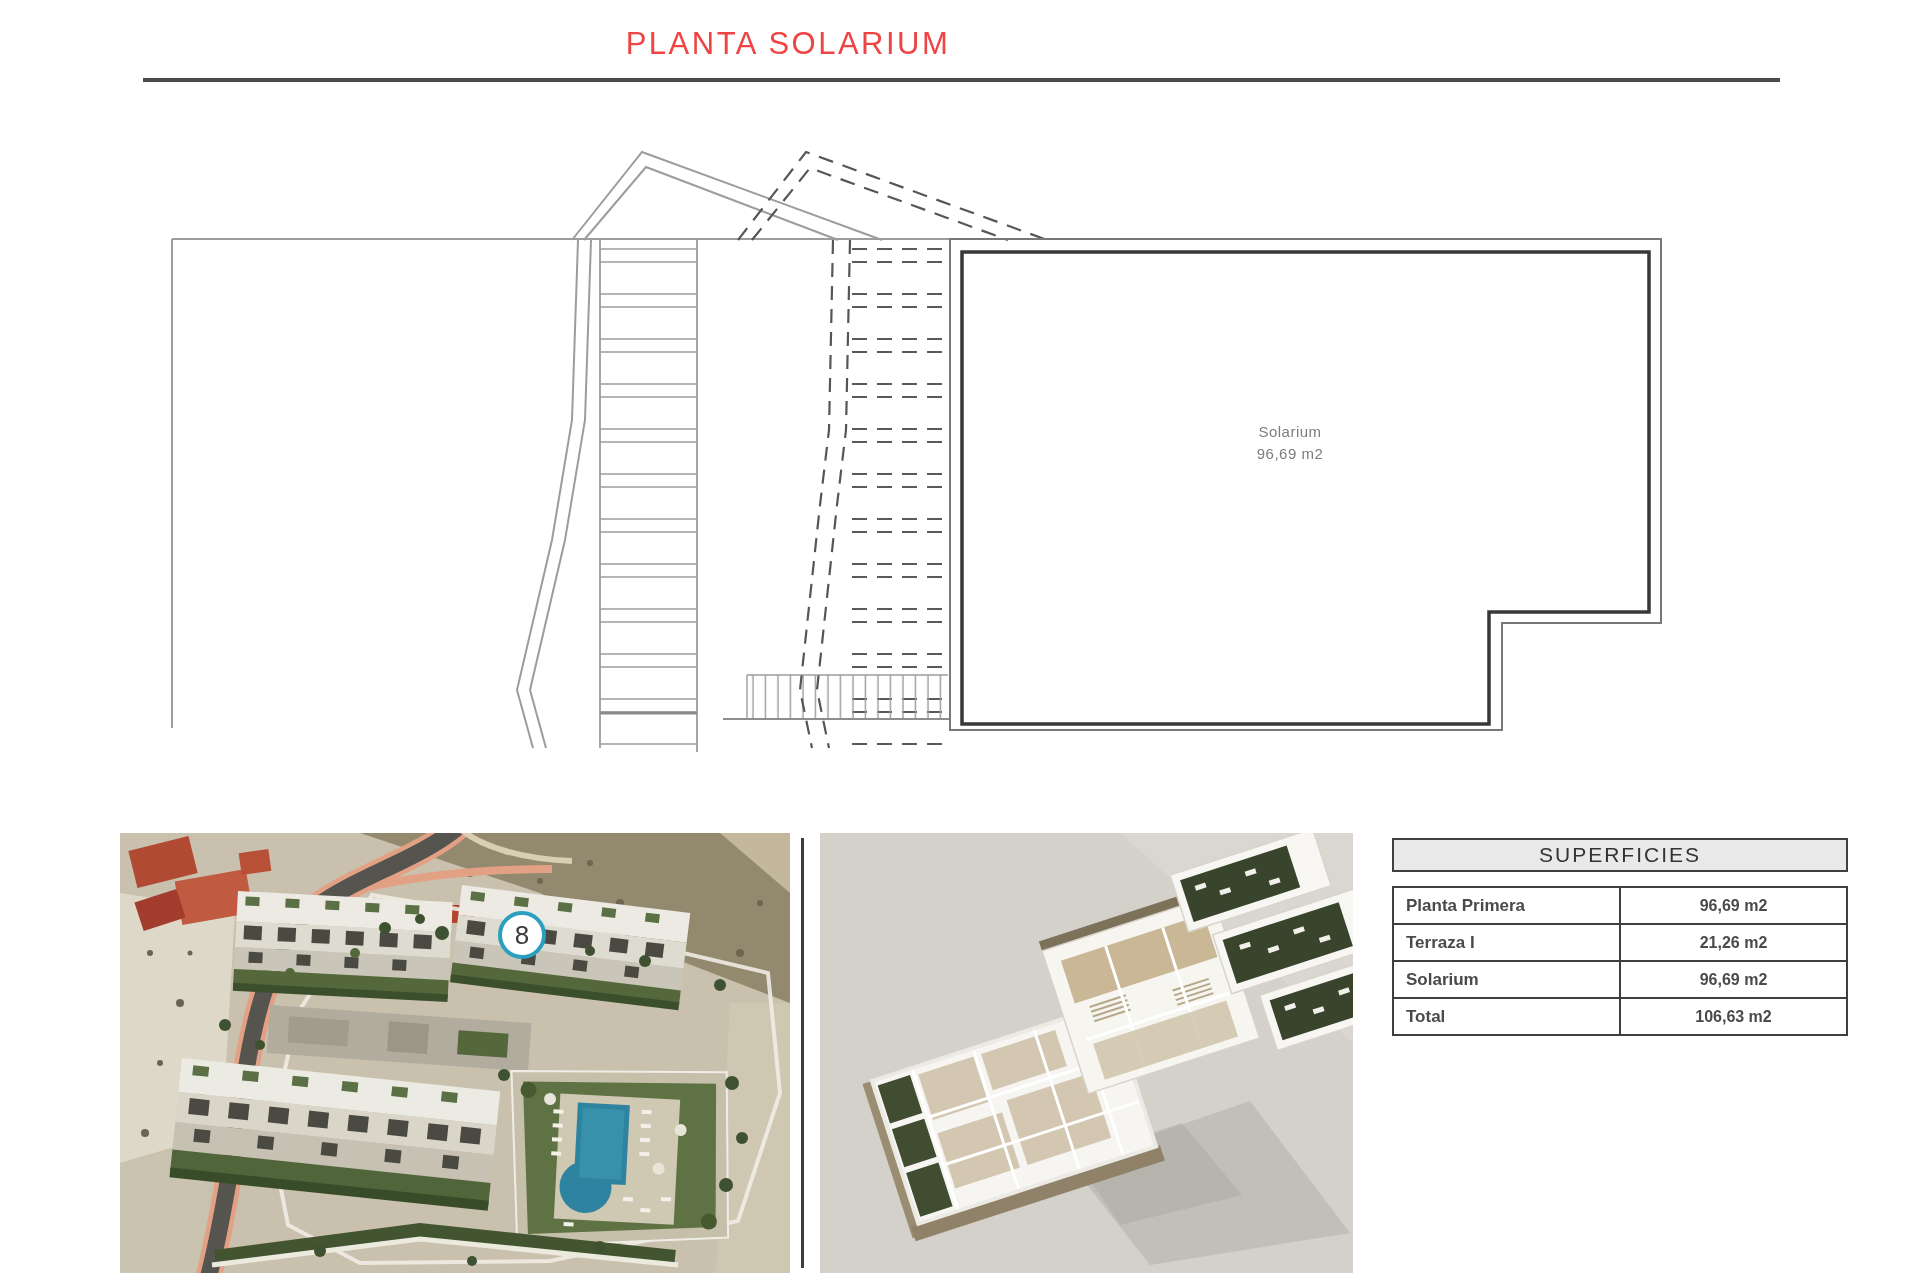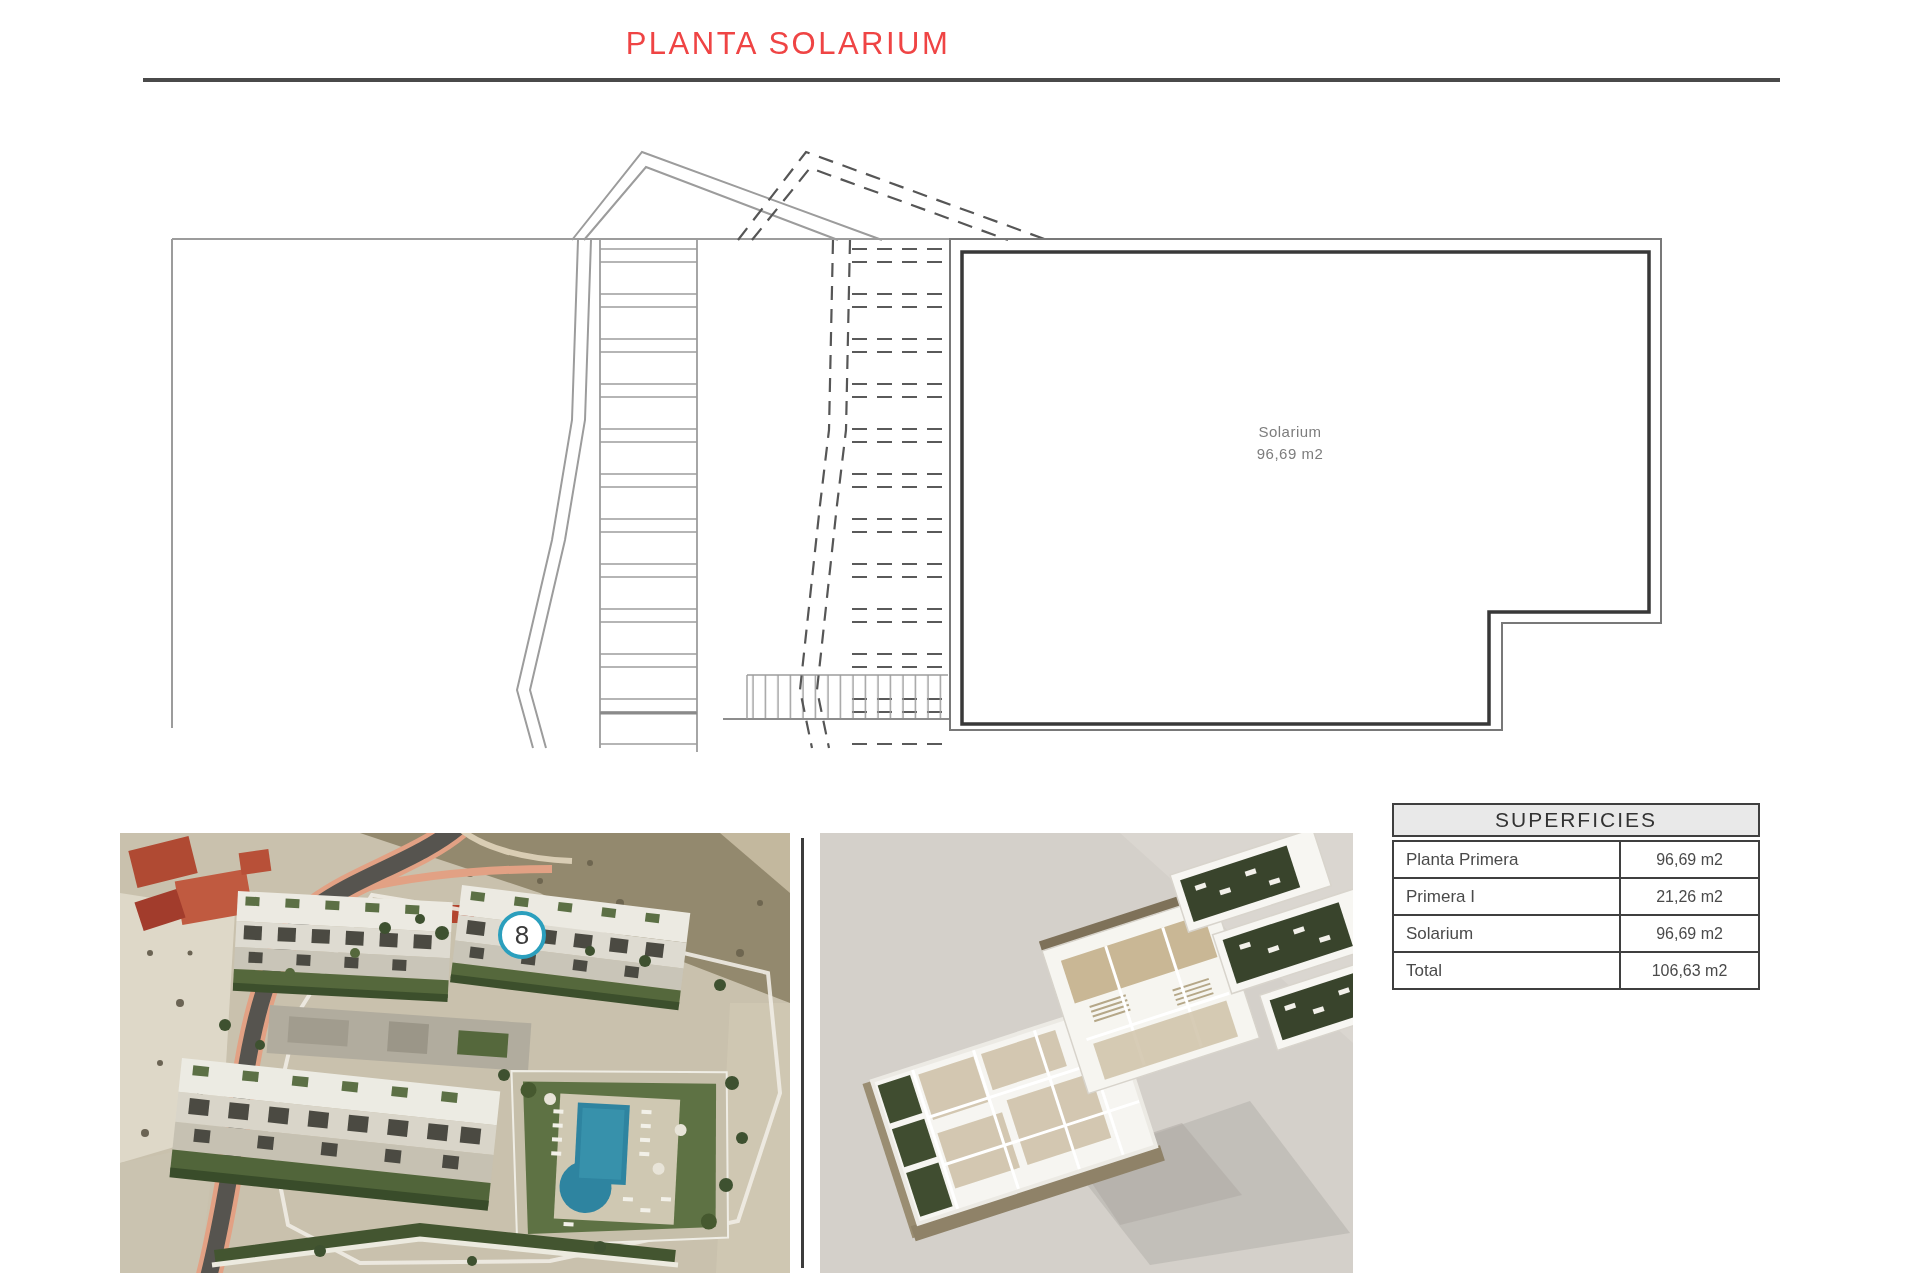--- a/index.html
+++ b/index.html
@@ -15,25 +15,25 @@
   
   svg.plan{position:absolute;left:0;top:0;width:1920px;height:810px;}
   svg text{font-family:"Liberation Sans", sans-serif;}
 
   
   .photo-wrap{position:absolute;left:120px;top:833px;width:670px;height:440px;overflow:hidden;}
   .divider{position:absolute;left:801px;top:838px;width:3px;height:430px;background:#3c3c3c;}
   .render-wrap{position:absolute;left:820px;top:833px;width:533px;height:440px;overflow:hidden;}
 
   
-  .table{position:absolute;left:1392px;top:803px;width:368px;}
+  .table{position:absolute;left:1392px;top:838px;width:456px;}
   .t-header{height:30px;border:2px solid #3f3f3f;background:#e9e9e9;
             display:flex;align-items:center;justify-content:center;
             font-size:21px;letter-spacing:2px;color:#333;}
-  .t-body{margin-top:3px;border:2px solid #3f3f3f;}
+  .t-body{margin-top:14px;border:2px solid #3f3f3f;font-weight:bold;}
   .t-row{display:flex;height:35px;border-bottom:2px solid #3f3f3f;background:#fff;}
   .t-row:last-child{border-bottom:none;}
   .t-label{width:213px;border-right:2px solid #3f3f3f;display:flex;align-items:center;
            padding-left:12px;font-size:17px;color:#4a4a4a;}
   .t-value{flex:1;display:flex;align-items:center;justify-content:center;
            font-size:16px;color:#4a4a4a;}
 </style>
 </head>
 <body>
 
@@ -414,21 +414,21 @@
   </div>
 
   <div class="table">
     <div class="t-header">SUPERFICIES</div>
     <div class="t-body">
       <div class="t-row">
         <div class="t-label">Planta Primera</div>
         <div class="t-value">96,69 m2</div>
       </div>
       <div class="t-row">
-        <div class="t-label">Primera I</div>
+        <div class="t-label">Terraza I</div>
         <div class="t-value">21,26 m2</div>
       </div>
       <div class="t-row">
         <div class="t-label">Solarium</div>
         <div class="t-value">96,69 m2</div>
       </div>
       <div class="t-row">
         <div class="t-label">Total</div>
         <div class="t-value">106,63 m2</div>
       </div>

